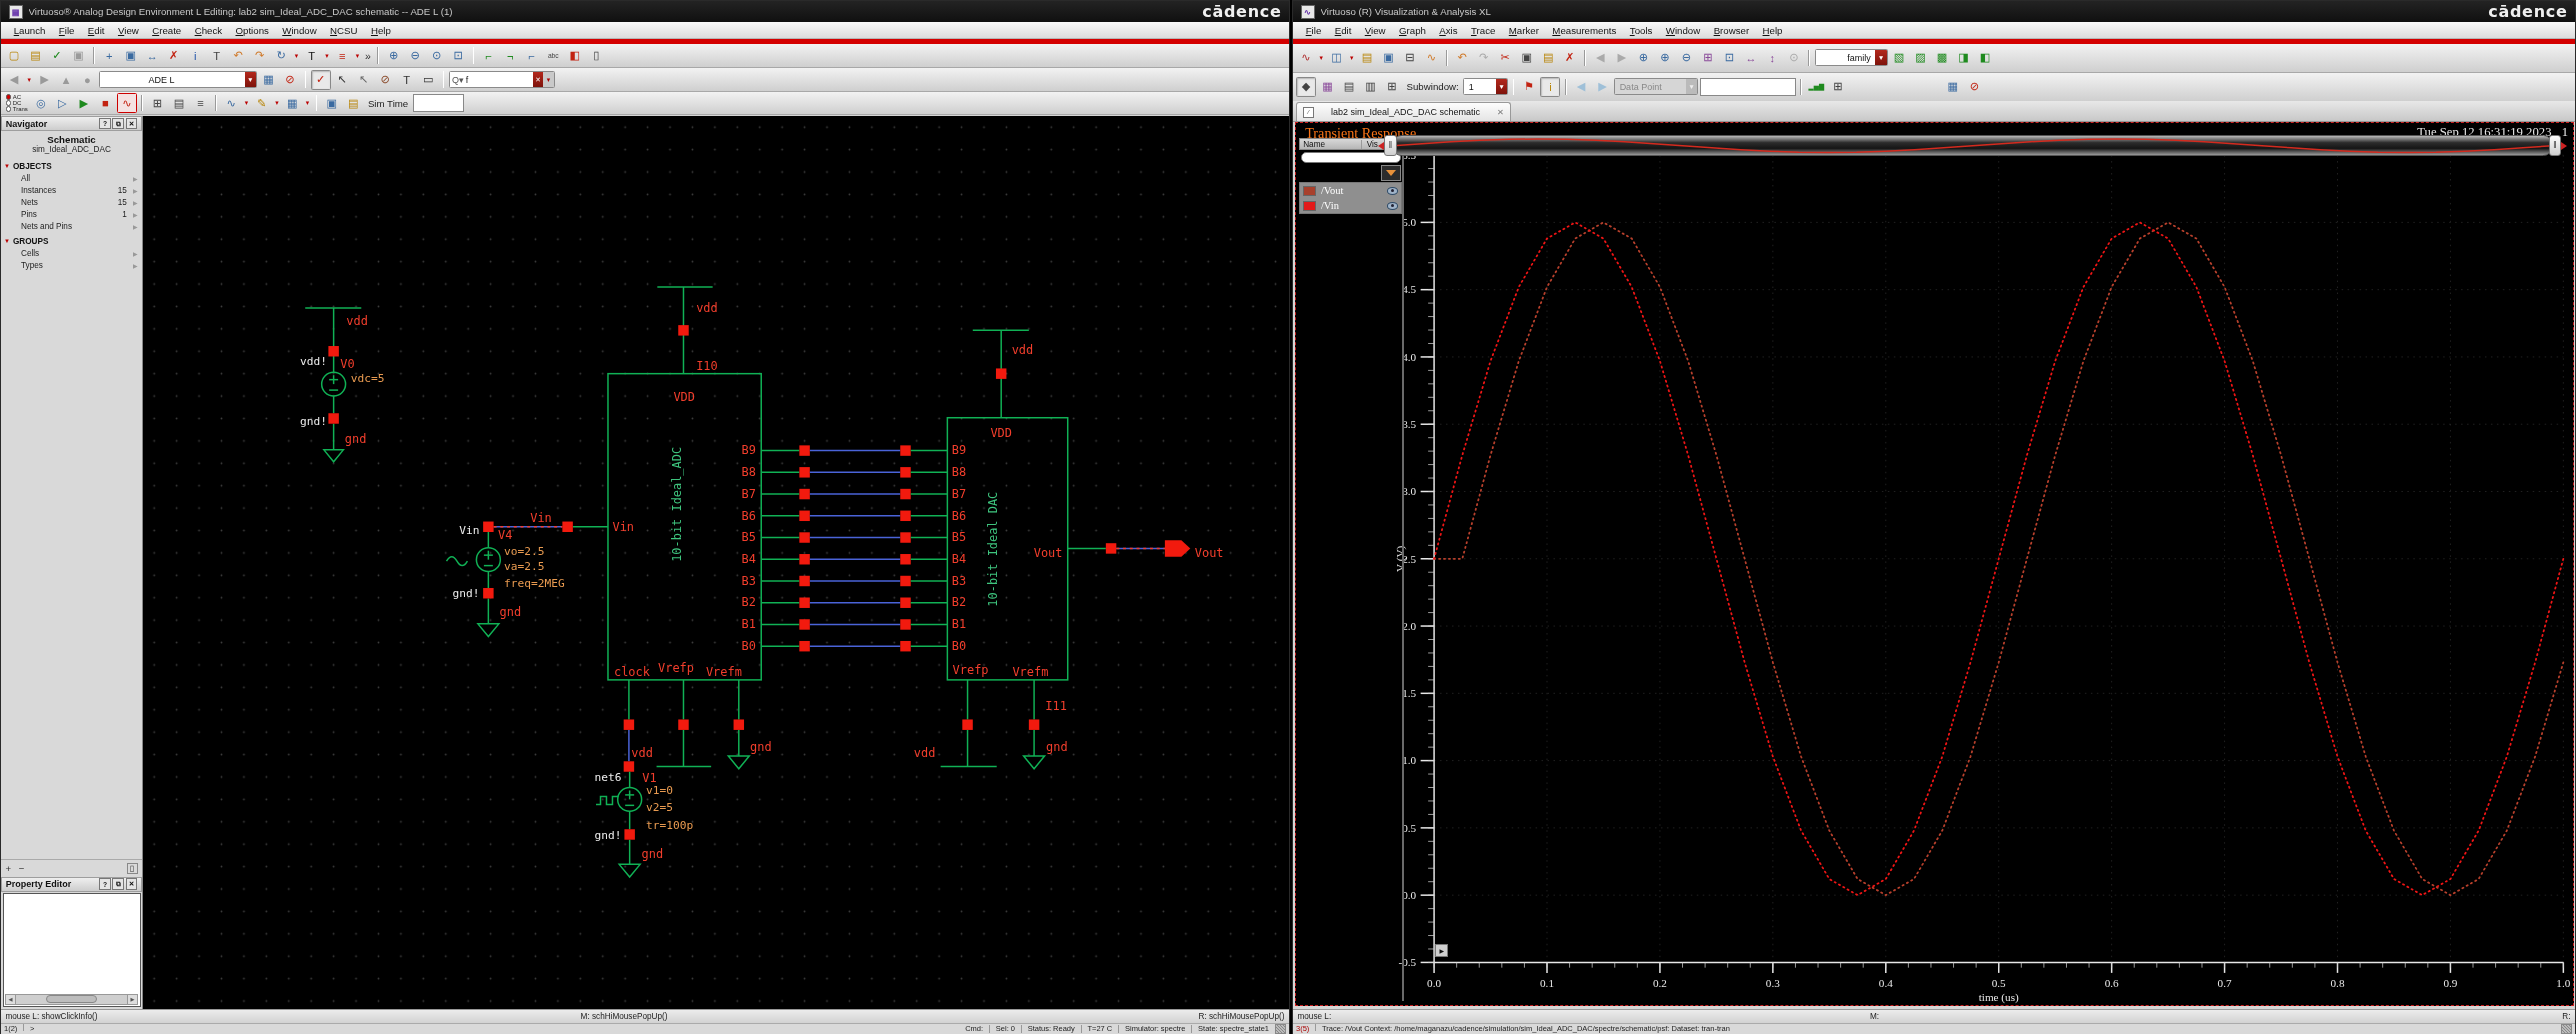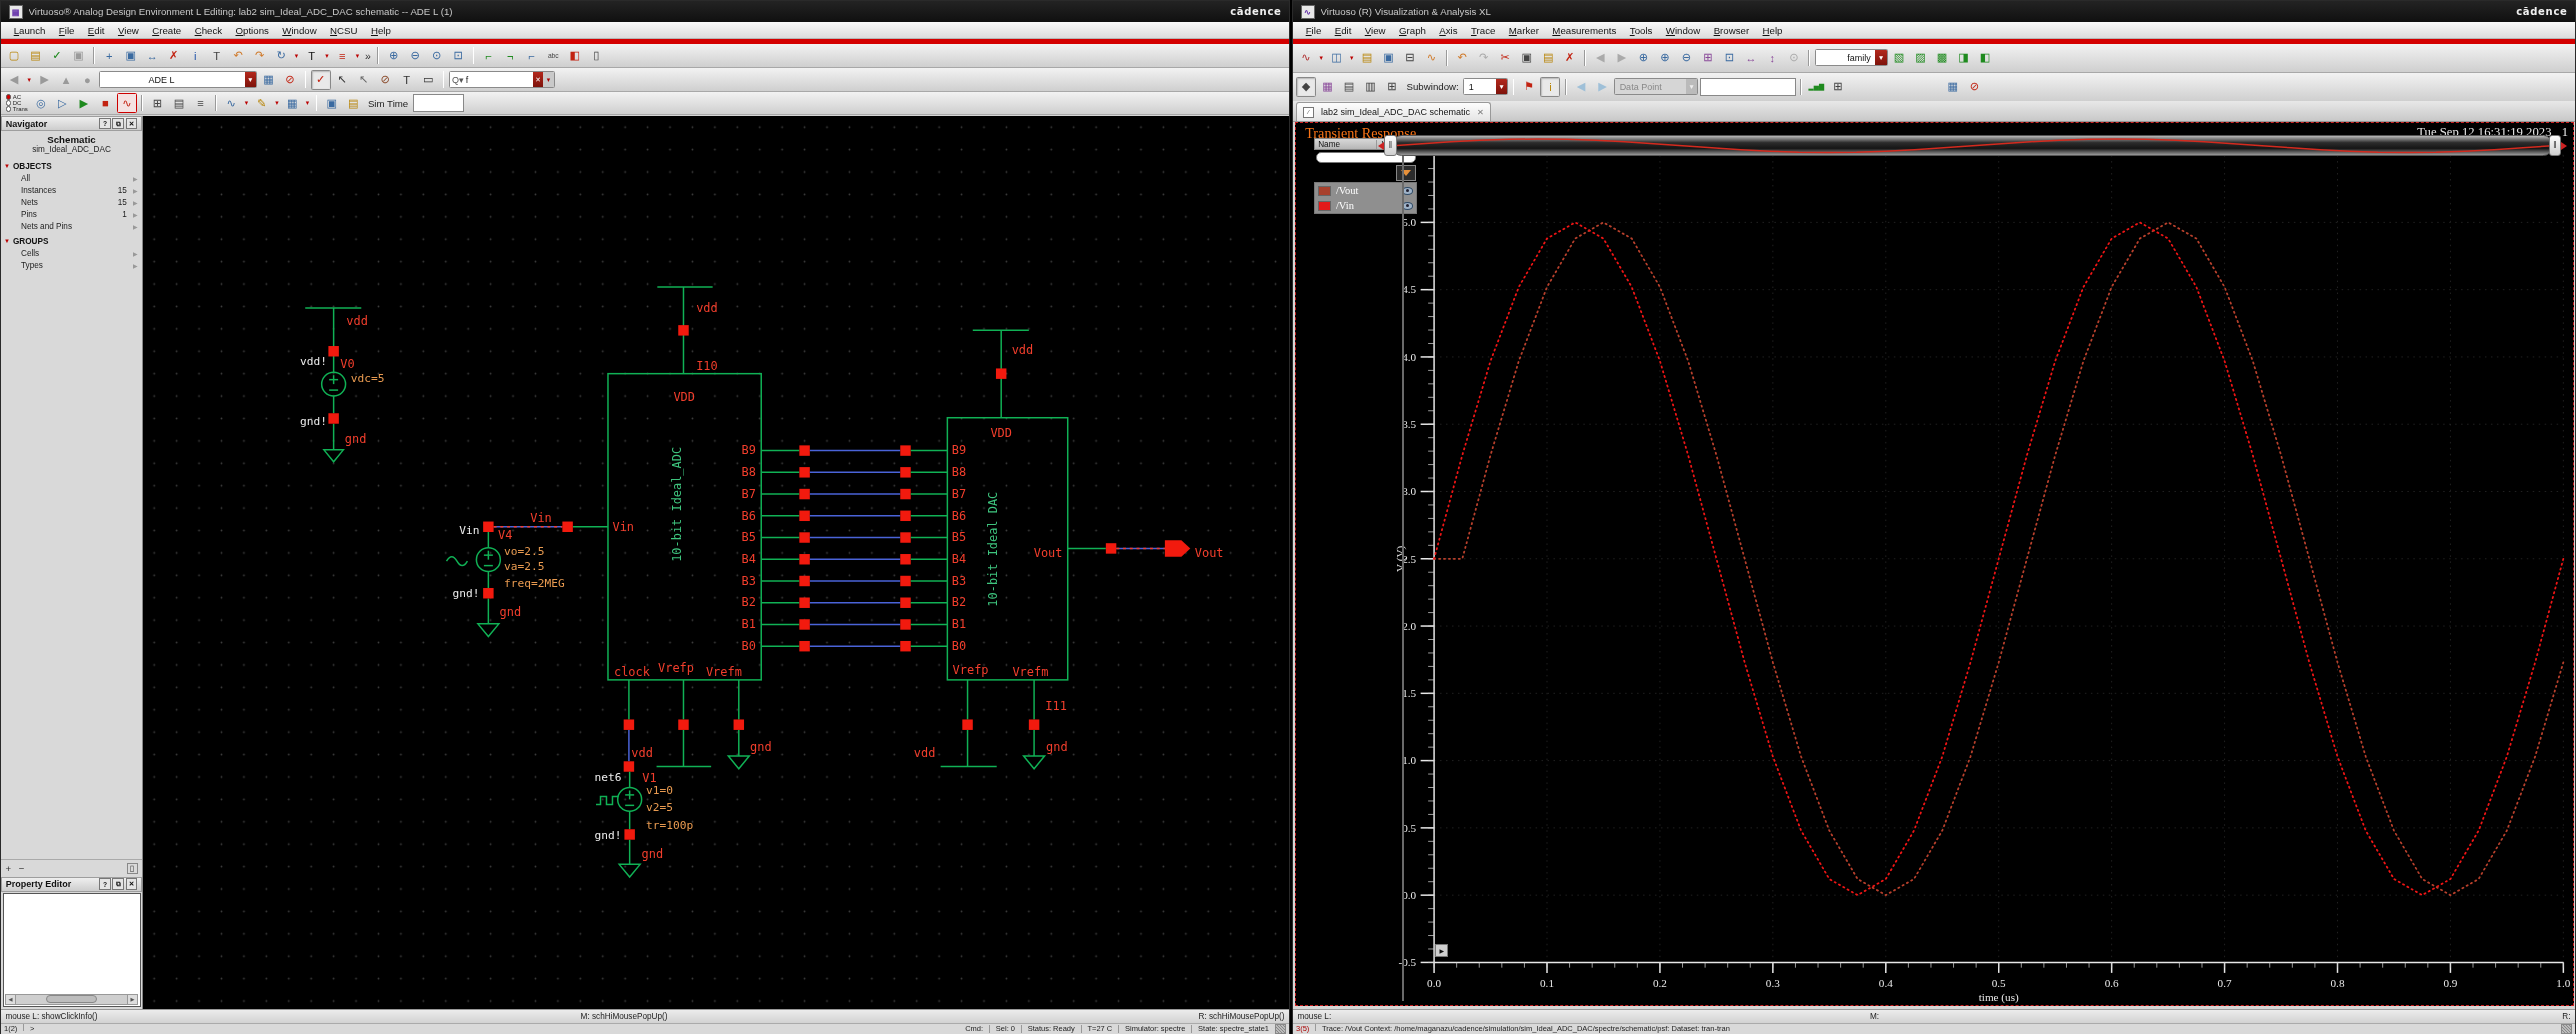--- a/index.html
+++ b/index.html
@@ -8,21 +8,21 @@
   .window{position:absolute;top:0;height:1035px;background:#d6d6d6;border:0.7px solid #2a2a2a;box-sizing:border-box;}
   #lw{left:0;width:1290px;}
   #rw{left:1292px;width:1284px;}
 
   
   .titlebar{position:absolute;left:0;right:0;top:0;height:21px;background:linear-gradient(#232323,#101010);
             color:#c9c9c9;display:flex;align-items:center;padding:0 7.5px;box-sizing:border-box;}
   .titlebar .appicon{width:12px;height:12px;background:#e8e8e8;border:0.7px solid #666;margin-right:6px;
             display:flex;align-items:center;justify-content:center;font-size:8.2px;color:#6633aa;font-weight:bold;}
   .titlebar .ttext{flex:0 1 auto;white-space:nowrap;overflow:hidden;font-size:9.7px;}
-  .titlebar .brand{margin-left:auto;color:#f0f0f0;font-size:10px;letter-spacing:0.7px;font-weight:bold;font-family:"DejaVu Sans",sans-serif;}
+  .titlebar .brand{margin-left:auto;color:#f0f0f0;font-size:16px;letter-spacing:0.7px;font-weight:bold;font-family:"DejaVu Sans",sans-serif;}
 
   
   .menubar{position:absolute;left:0;right:0;top:21px;height:17px;background:linear-gradient(#fafafa,#dcdcdc);
            display:flex;align-items:center;padding-left:6px;border-bottom:0.7px solid #b5b5b5;box-sizing:border-box;}
   .menubar .mitem{padding:1.5px 6.7px;color:#111;cursor:default;}
   .menubar .mitem u{text-decoration:underline;}
   .redline{position:absolute;left:0;right:0;top:38px;height:5.2px;background:#d40000;}
 
   
   .toolbar{position:absolute;left:0;right:0;display:flex;align-items:center;padding:0 3px;gap:1.5px;
@@ -95,33 +95,33 @@
   .bottombar{position:absolute;left:0;right:0;bottom:0;height:11.2px;background:#d9d9d9;border-top:0.7px solid #aaa;
              display:flex;align-items:flex-start;font-size:7.5px;color:#222;padding:0 3px;gap:6px;box-sizing:border-box;}
   .bottombar .bsep{width:0.7px;height:7.5px;background:#999;}
   .bottombar .right-group{margin-left:auto;display:flex;gap:6px;align-items:center;}
   .grip{width:9px;height:8.2px;background:repeating-linear-gradient(45deg,#bbb,#bbb 1.5px,#888 1.5px,#888 2.2px);border:0.7px solid #888;}
 
   
   .tabbar{position:absolute;left:0;right:0;top:100px;height:21px;background:linear-gradient(#e8e8e8,#c8c8c8);
           border-bottom:0.7px solid #999;display:flex;align-items:flex-end;padding-left:3px;box-sizing:border-box;}
   .tab{height:18px;background:linear-gradient(#fdfdfd,#e4e4e4);border:0.7px solid #999;border-bottom:none;
-       border-radius:3px 3px 0 0;display:flex;align-items:center;padding:0 6px;gap:7px;font-size:9px;}
+       border-radius:3px 3px 0 0;display:flex;align-items:center;padding:0 6px;gap:17px;font-size:9px;}
   .tab .ticon{width:9px;height:9px;border:0.7px solid #777;background:#fff;font-size:6px;display:flex;align-items:center;justify-content:center;color:#444;}
   .tab .tclose{color:#777;font-size:8.2px;}
 
   
   .plot-area{position:absolute;left:2.2px;right:1.5px;top:121px;bottom:28px;background:#000;
              border:1.5px dashed #cf2020;box-sizing:border-box;}
   .plot-area svg{position:absolute;inset:0;width:100%;height:100%;}
   .ptitle{position:absolute;left:9px;top:1.5px;color:#f97316;font-family:"Liberation Serif",serif;font-size:14.2px;}
   .pstamp{position:absolute;right:21px;top:2.2px;color:#e8e8e8;font-family:"Liberation Serif",serif;font-size:12.7px;}
   .ppage{position:absolute;right:4.5px;top:2.2px;color:#e8e8e8;font-family:"Liberation Serif",serif;font-size:12.7px;}
 
-  .legend{position:absolute;left:18px;top:15px;width:103px;}
+  .legend{position:absolute;left:3px;top:15px;width:103px;}
   .legend .lhead{display:flex;background:linear-gradient(#d8d8d8,#b6b6b6);border:0.7px solid #888;height:12px;
                  align-items:center;font-size:8.2px;color:#111;box-sizing:border-box;}
   .legend .lhead .ln{padding-left:3px;width:58px;border-right:0.7px solid #999;}
   .legend .lhead .lv{padding-left:4.5px;}
   .legend .lfield{height:9px;background:#fff;border-radius:5.2px;margin:2.2px 1.5px;border:0.7px solid #777;}
   .legend .lfunnel{width:18px;height:13.5px;background:#2c2c2c;border:0.7px solid #888;margin:1.5px 1.5px 1.5px auto;
                    display:flex;align-items:center;justify-content:center;}
   .funnel{width:0;height:0;border-left:5.2px solid transparent;border-right:5.2px solid transparent;border-top:6.7px solid #e8913a;}
   .legend .lrows{background:#8f8f8f;border:0.7px solid #777;}
   .lrow{display:flex;align-items:center;height:15px;padding:0 3px;gap:4.5px;font-family:"Liberation Serif",serif;

